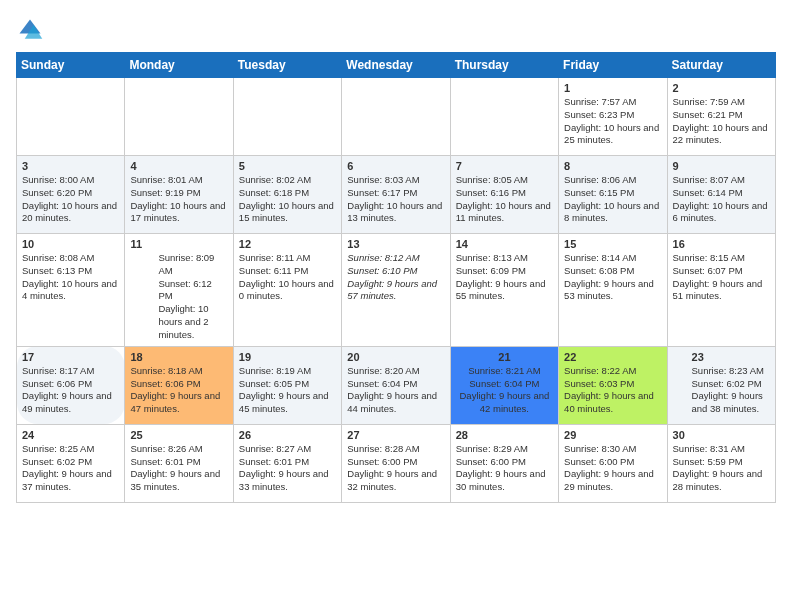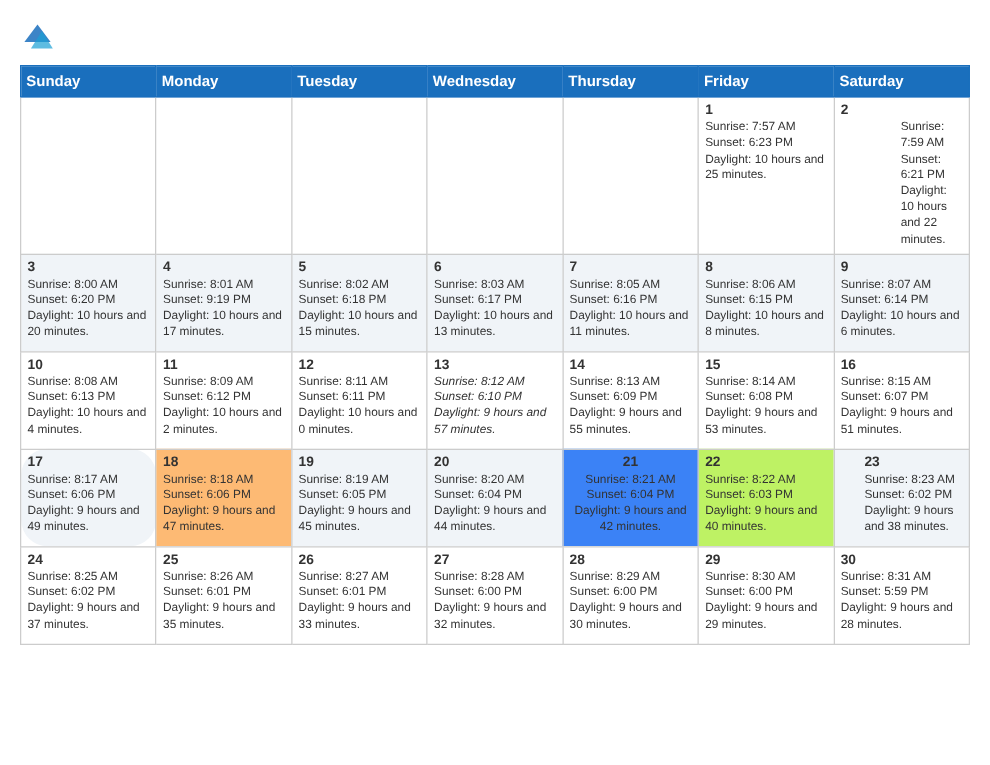--- a/index.html
+++ b/index.html
@@ -129,21 +129,21 @@
         <td class="empty-cell"></td>
         <td class="empty-cell"></td>
         <td>
           <div class="day-num">1</div>
           <div class="day-info" style="white-space: pre-line;">Sunrise: 7:57 AM
 Sunset: 6:23 PM
 Daylight: 10 hours and 25 minutes.</div>
         </td>
         <td>
           <div class="day-num">2</div>
-          <div class="day-info" style="white-space: pre-line; margin-left: 48px;">Sunrise: 7:59 AM
+          <div class="day-info" style="white-space: pre-line;">Sunrise: 7:59 AM
 Sunset: 6:21 PM
 Daylight: 10 hours and 22 minutes.</div>
         </td>
       </tr>
       <tr>
         <td style="background: rgb(240, 244, 248);">
           <div class="day-num">3</div>
           <div class="day-info" style="white-space: pre-line;">Sunrise: 8:00 AM
 Sunset: 6:20 PM
 Daylight: 10 hours and 20 minutes.</div>
@@ -187,21 +187,21 @@
       </tr>
       <tr>
         <td>
           <div class="day-num">10</div>
           <div class="day-info" style="white-space: pre-line;">Sunrise: 8:08 AM
 Sunset: 6:13 PM
 Daylight: 10 hours and 4 minutes.</div>
         </td>
         <td>
           <div class="day-num">11</div>
-          <div class="day-info" style="white-space: pre-line;">Sunrise: 8:09 AM
+          <div class="day-info" style="white-space: pre-line; margin-left: 28px;">Sunrise: 8:09 AM
 Sunset: 6:12 PM
 Daylight: 10 hours and 2 minutes.</div>
         </td>
         <td>
           <div class="day-num">12</div>
           <div class="day-info" style="white-space: pre-line;">Sunrise: 8:11 AM
 Sunset: 6:11 PM
 Daylight: 10 hours and 0 minutes.</div>
         </td>
         <td>

